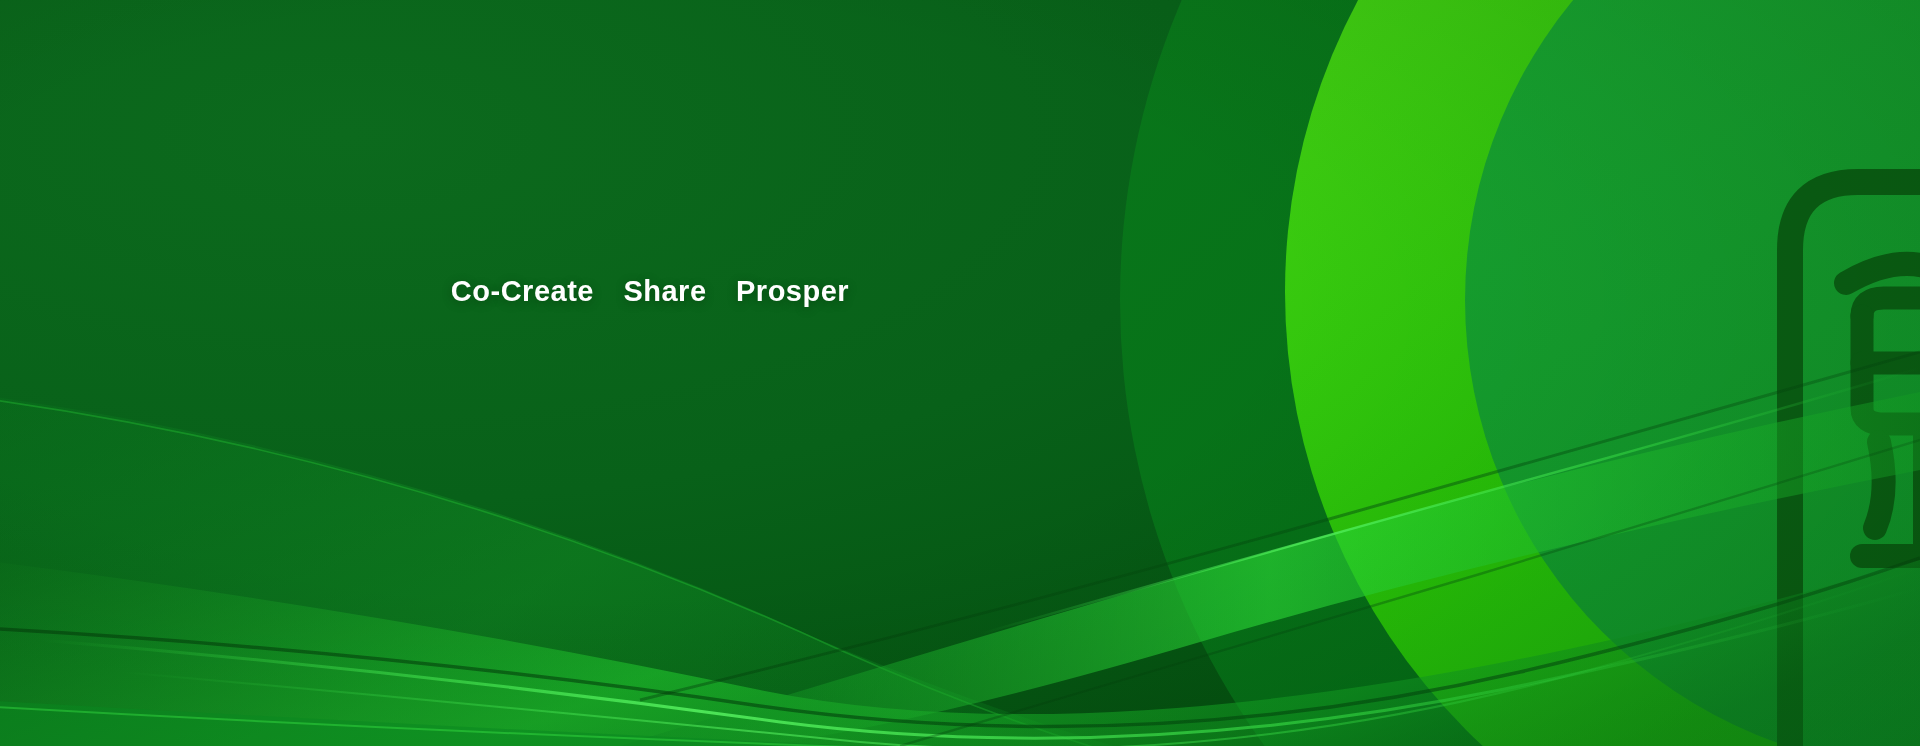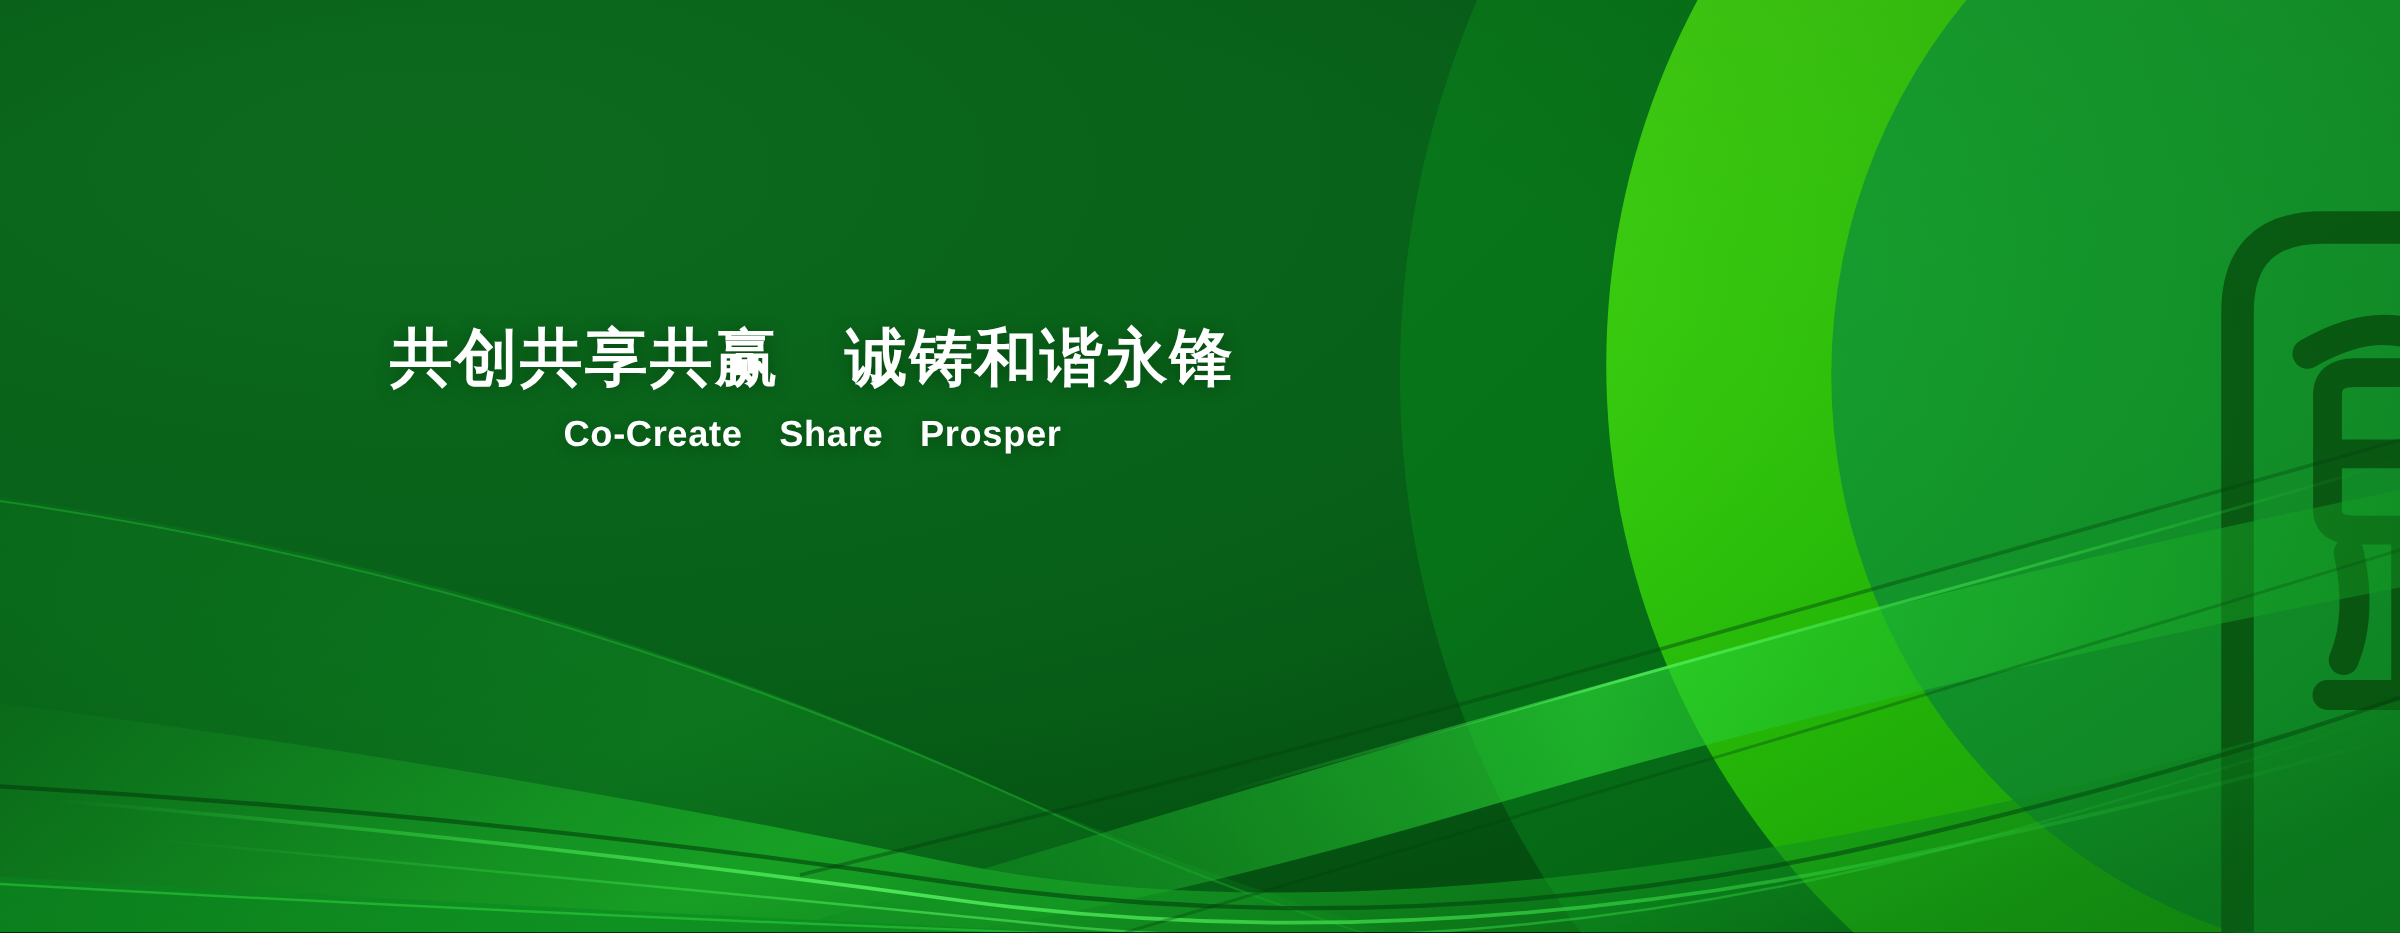--- a/index.html
+++ b/index.html
@@ -146,17 +146,16 @@
       <path d="M900 746 Q 1180 664 1480 574 Q 1720 500 1920 440" stroke="url(#wvDark)" stroke-width="2.4" fill="none" opacity="0.55"></path>
 
       <path d="M-20 700 Q 420 726 860 746 L-20 746 Z" fill="#0b9022" opacity="0.55"></path>
       <path d="M-20 706 Q 430 732 880 748" stroke="#36e844" stroke-width="2" fill="none" opacity="0.5"></path>
     </svg>
   </div>
 
   <div class="layer" style="background: radial-gradient(ellipse 90% 100% at 30% 40%, rgba(0,0,0,0) 40%, rgba(0,30,0,.22) 100%); pointer-events:none;"></div>
 
   <div id="text-block">
-    <div id="headline">共创共享共赢　诚铸和谐永锋</div>
     <div id="subtitle">Co-Create　Share　Prosper</div>
   </div>
 
 </div>
 
 </body></html>

